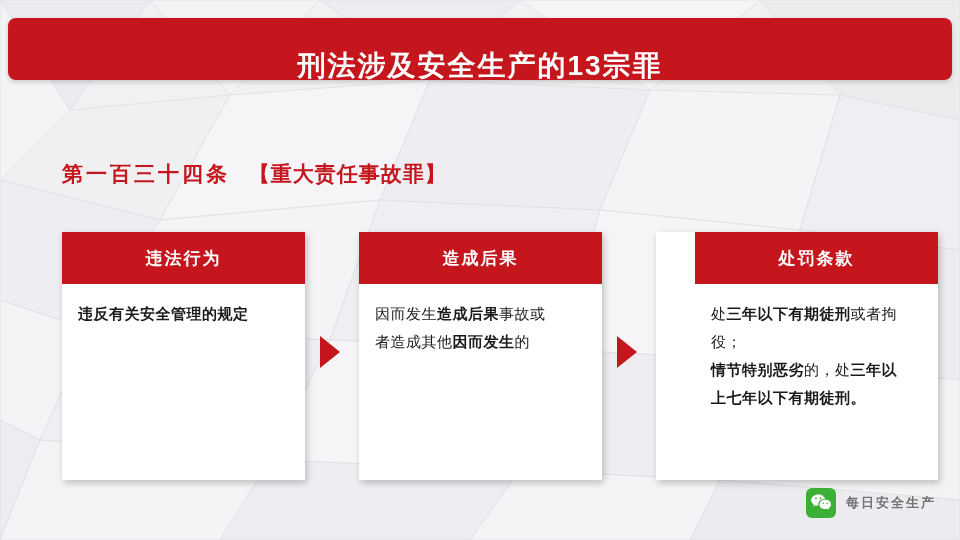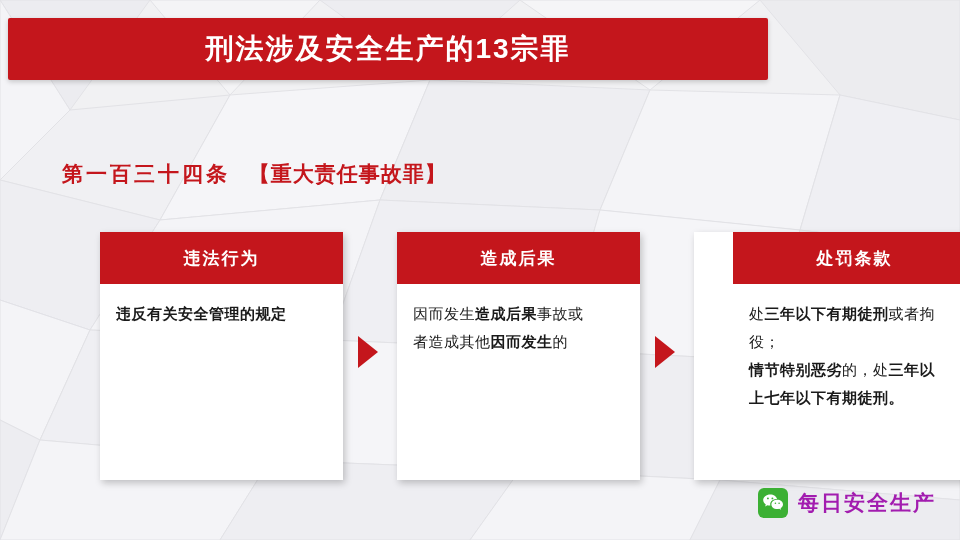--- a/index.html
+++ b/index.html
@@ -23,27 +23,27 @@
   .bg-poly {
     position: absolute;
     inset: 0;
     width: 960px;
     height: 540px;
   }
   .title-bar {
     position: absolute;
     left: 8px;
     top: 18px;
-    width: 760px;
+    width: 944px;
     height: 62px;
     background: #c4161c;
-    border-radius: 2px;
+    border-radius: 8px;
     box-shadow: 0 2px 5px rgba(0,0,0,0.18);
     display: flex;
-    align-items: center;
+    align-items: flex-end;
     justify-content: center;
   }
   .title-bar .title-text {
     color: #ffffff;
     font-size: 28px;
     font-weight: bold;
     letter-spacing: 2px;
     line-height: 1;
   }
   .article-line {
@@ -58,21 +58,20 @@
   }
   .article-line .art-no { letter-spacing: 3px; }
   .article-line .art-name { margin-left: 12px; }
 
   .cards {
     position: absolute;
     left: 62px;
     top: 232px;
     width: 840px;
     height: 248px;
-    margin-left: 38px;
   }
   .card {
     position: absolute;
     top: 0;
     width: 243px;
     background: #ffffff;
     box-shadow: 2px 3px 7px rgba(0,0,0,0.22);
   }
   .card.c1 { left: 0px; height: 248px; }
   .card.c2 { left: 297px; height: 248px; }
@@ -123,22 +122,22 @@
     width: 30px;
     height: 30px;
     border-radius: 6px;
     background: #3cb034;
     display: flex;
     align-items: center;
     justify-content: center;
   }
   .wechat-badge svg { display: block; }
   .footer-text {
-    font-size: 21px;
-    color: #a21caf;
+    font-size: 13px;
+    color: #737373;
     letter-spacing: 2px;
     font-weight: bold;
   }
 </style>
 </head>
 <body>
 
 <div class="slide">
 
   <svg class="bg-poly" viewBox="0 0 960 540" preserveAspectRatio="none">

